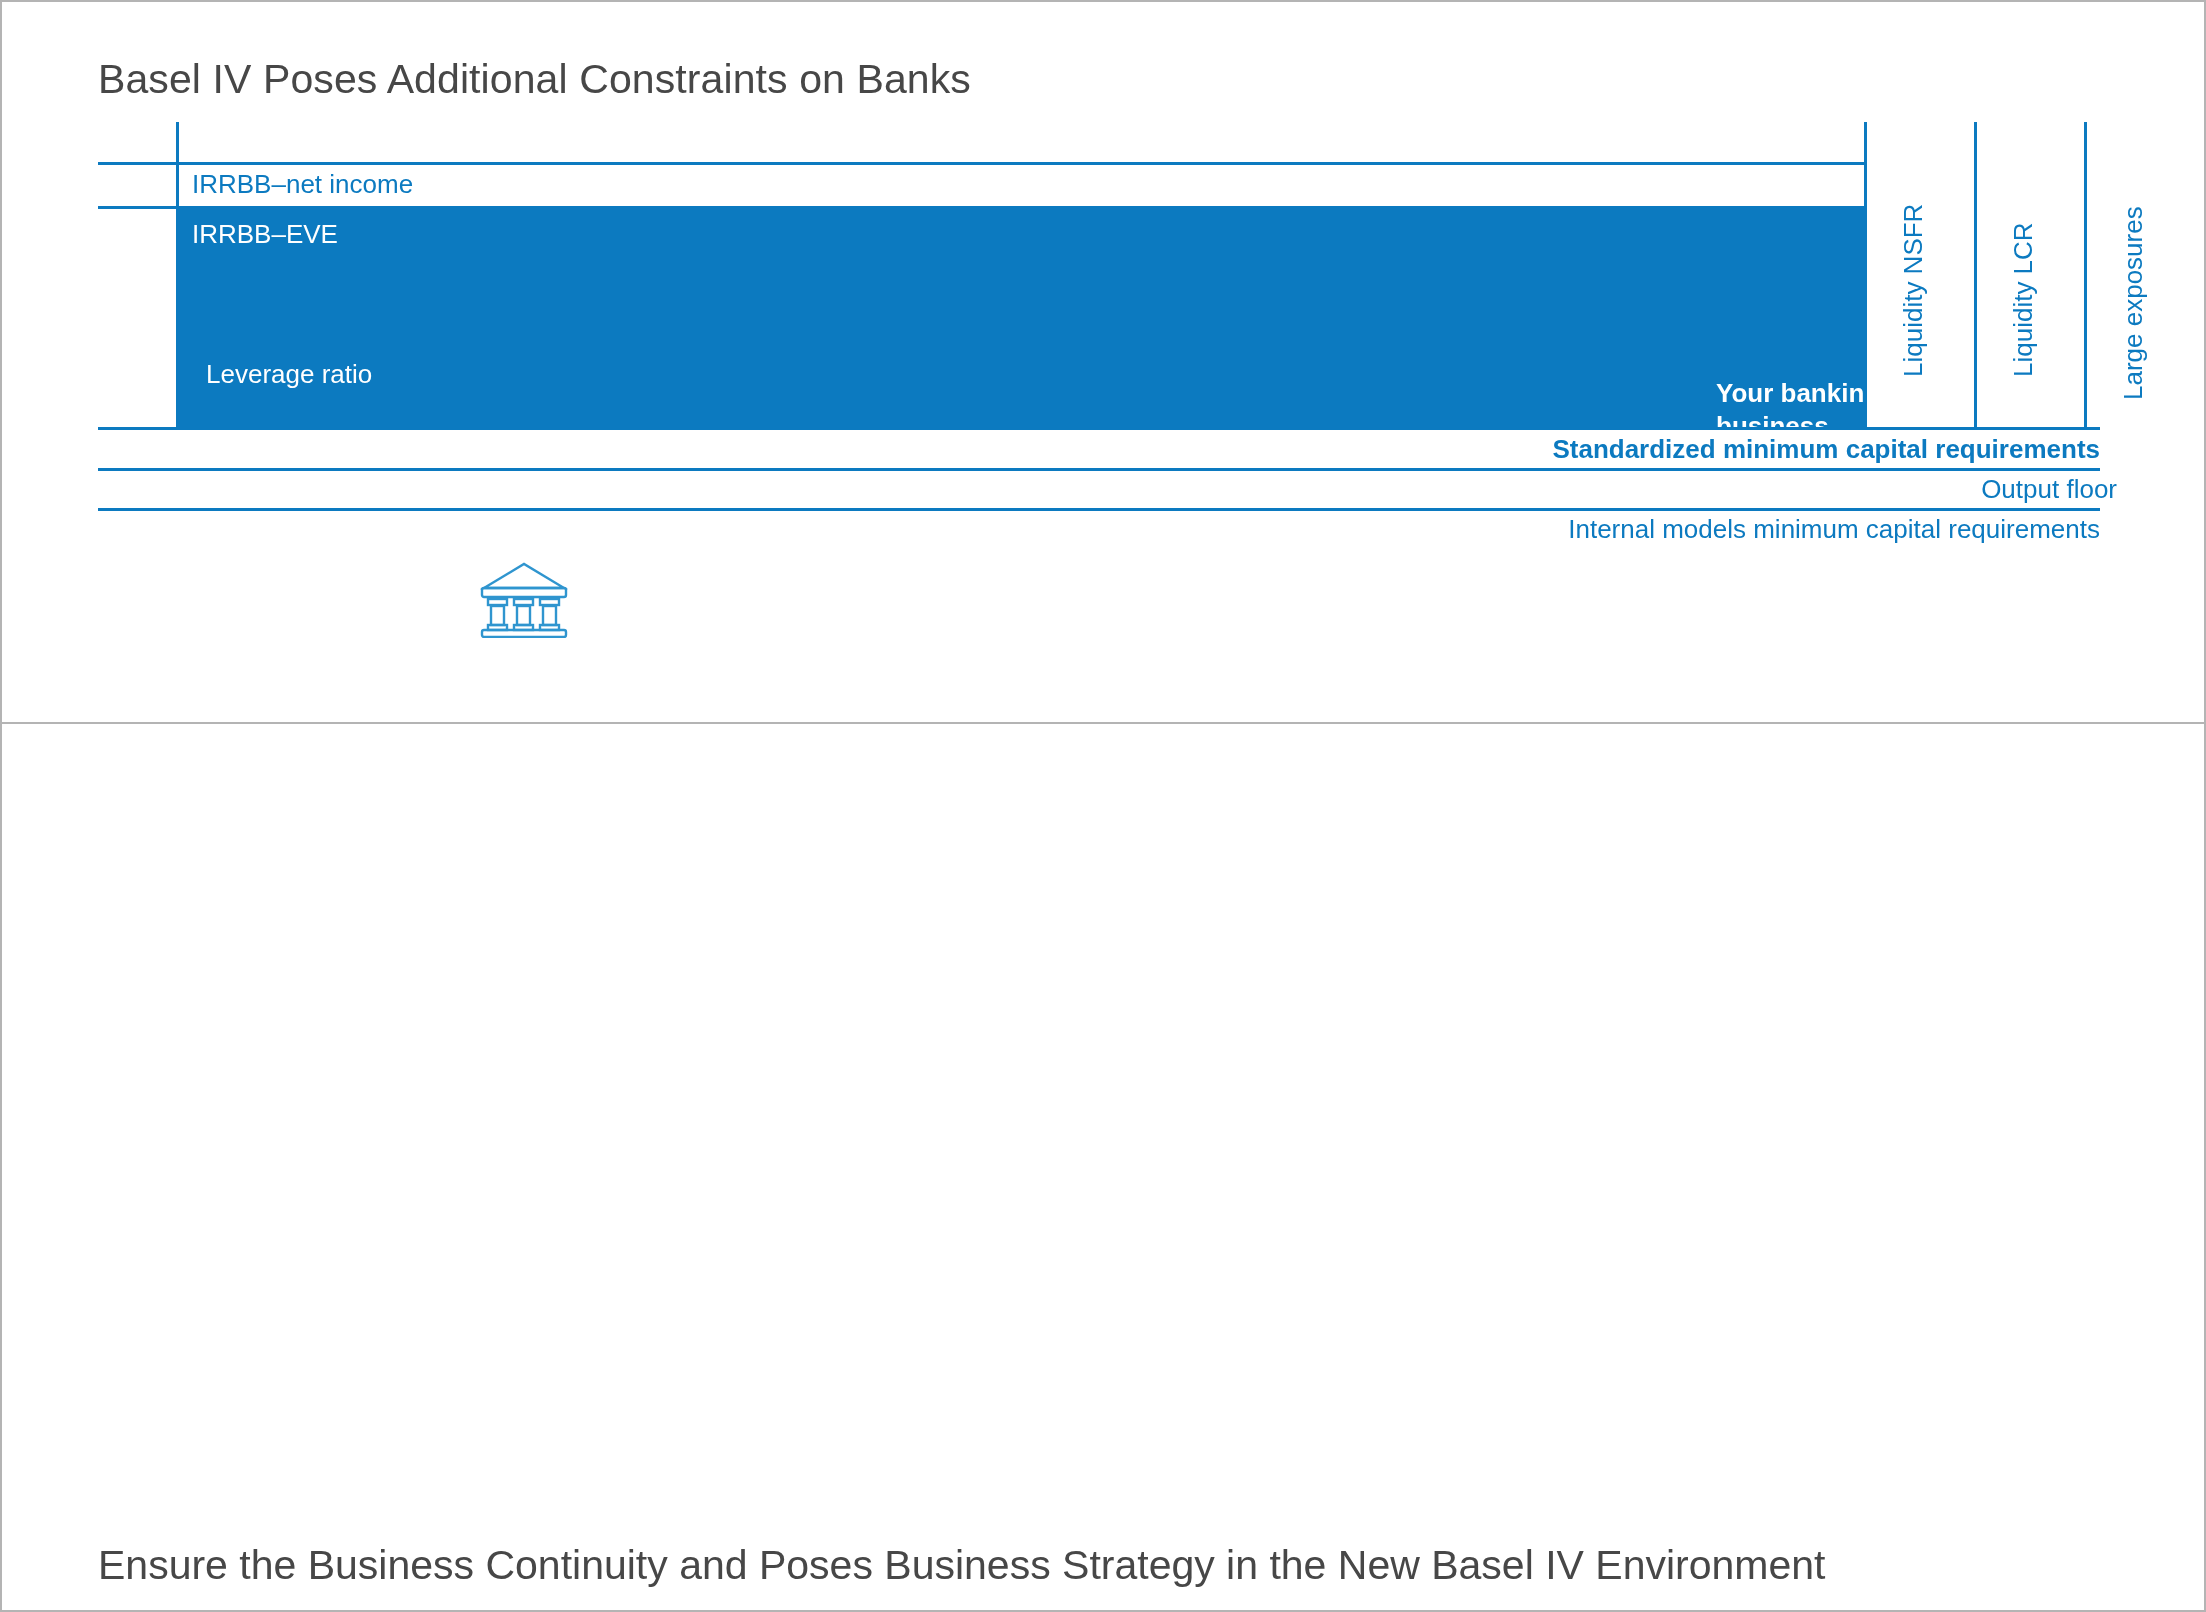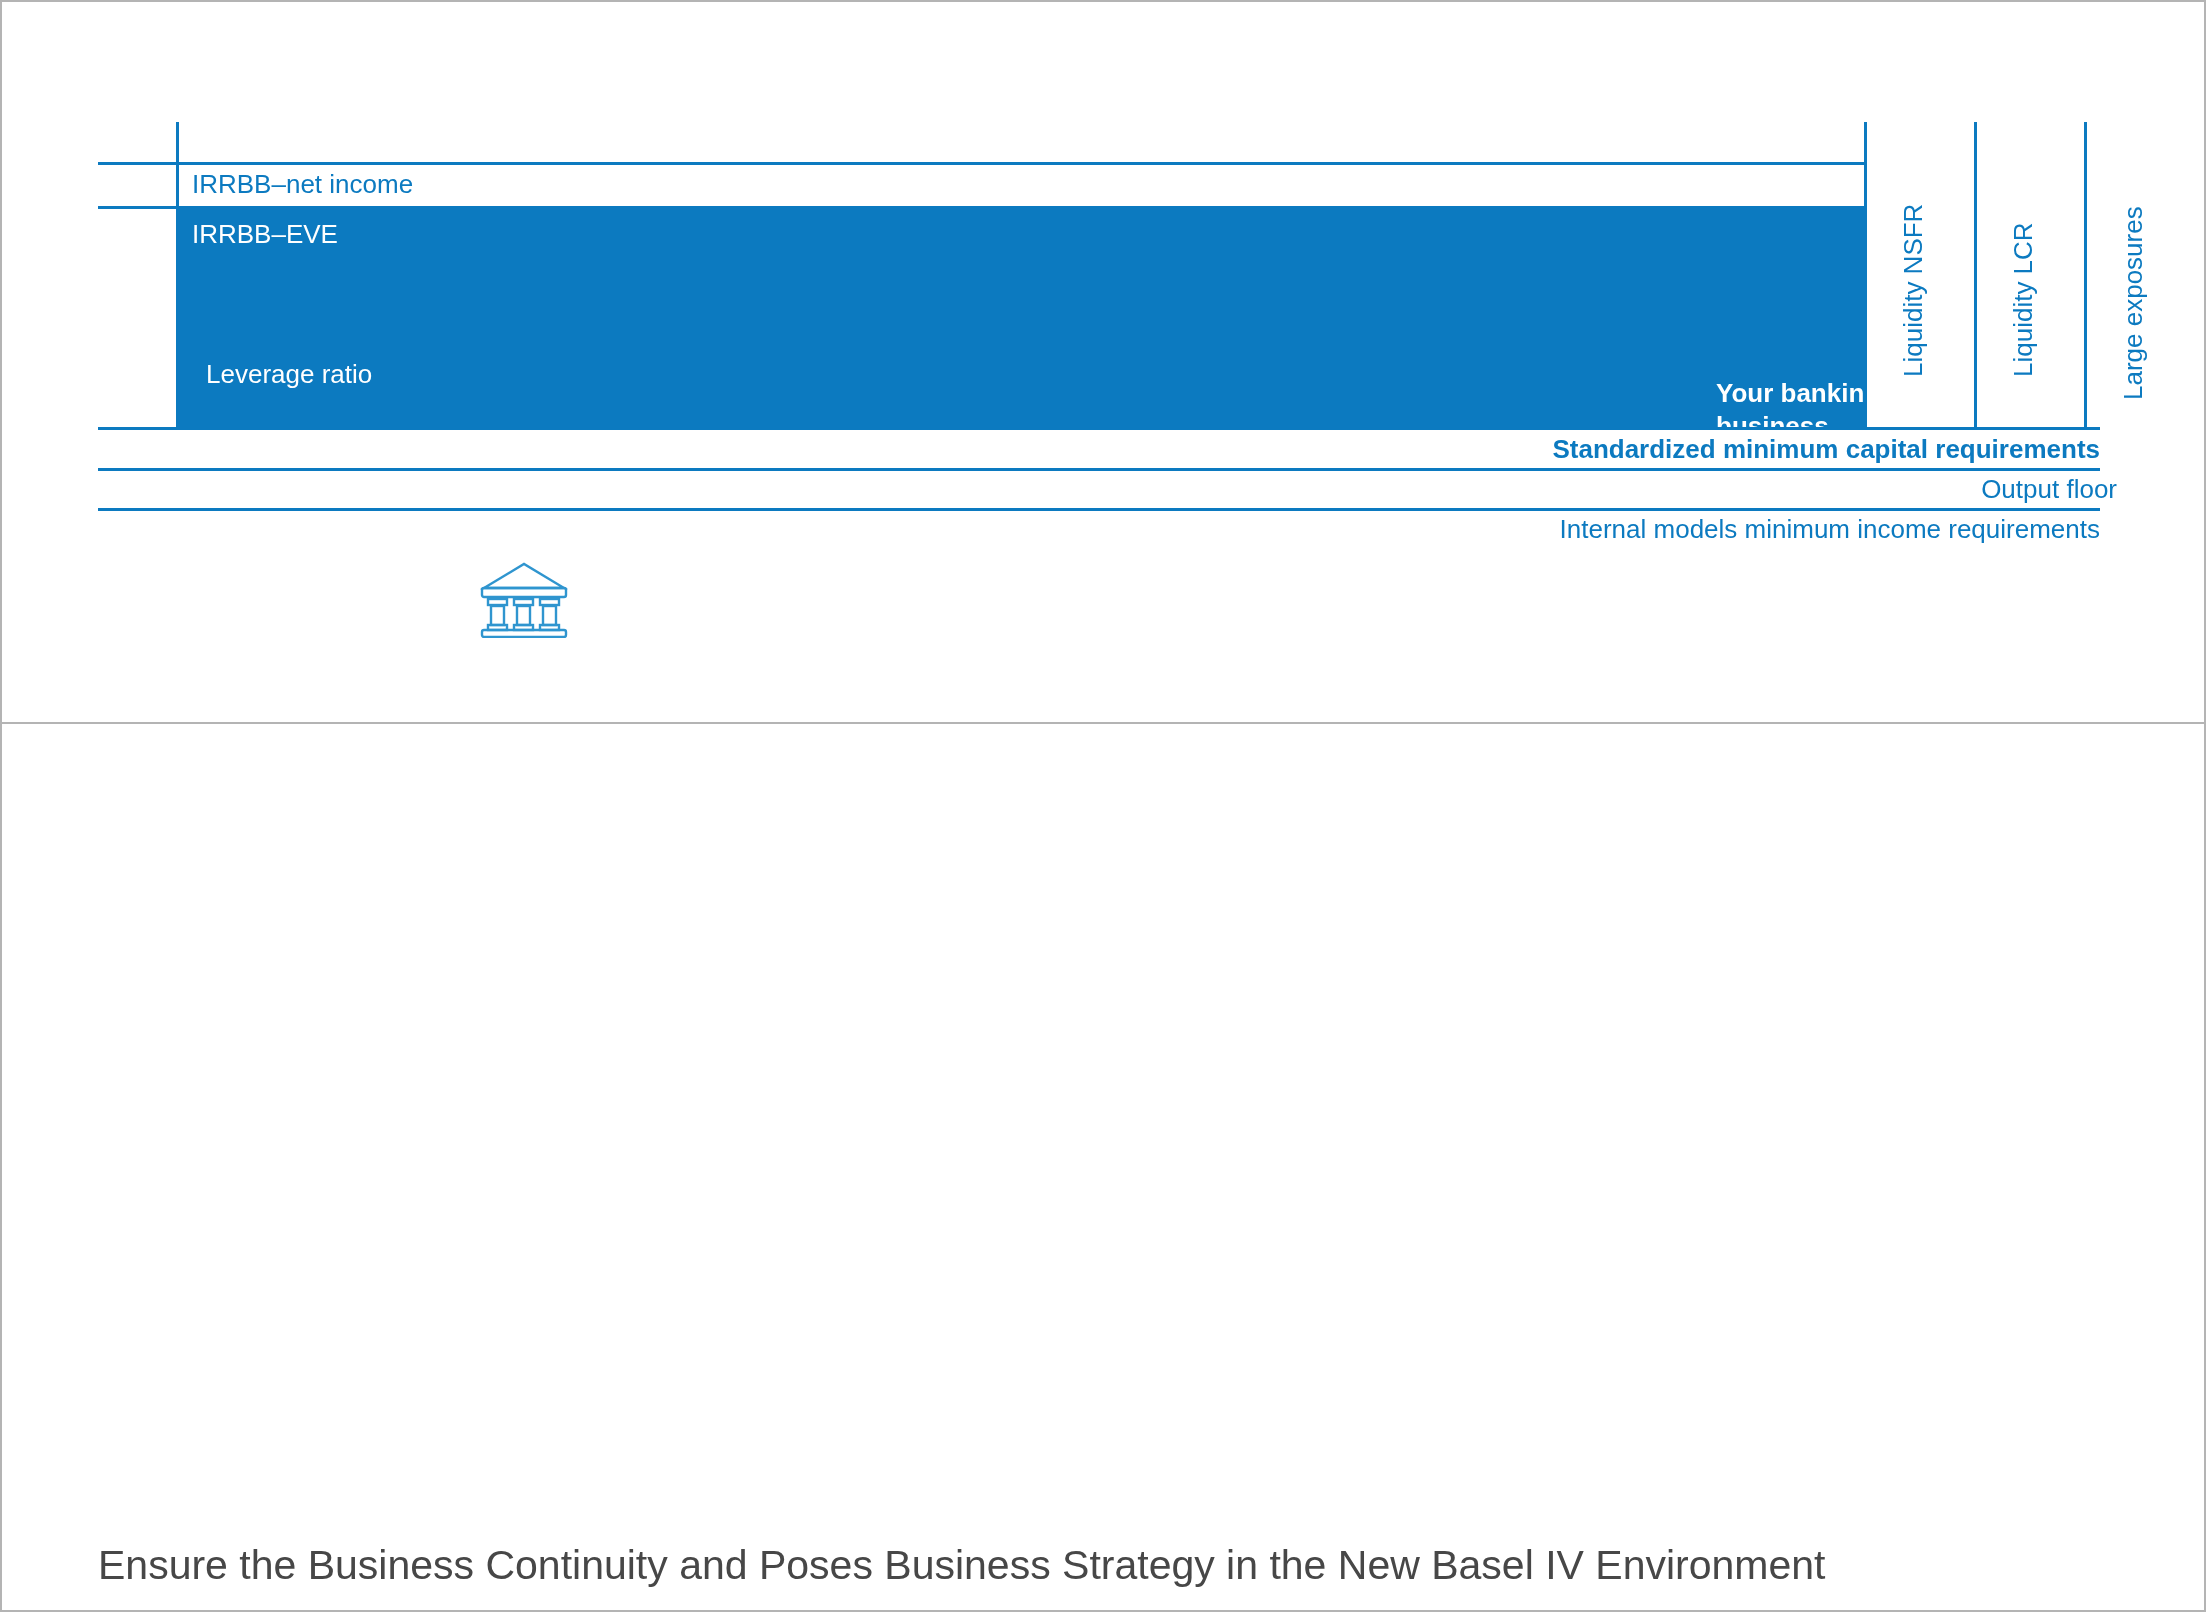--- a/index.html
+++ b/index.html
@@ -60,20 +60,21 @@
     font-size:41px;color:#474747;white-space:nowrap;
   }
 </style>
 </head>
 <body>
 
 <div class="page">
 
   <div class="sec1">
 
+    <div class="sec-title">Basel IV Poses Additional Constraints on Banks</div>
 
     <div class="diagram">
 
       <div class="hr" style="left:0;top:0;width:80px;"></div>
       <div class="hr" style="left:0;top:44px;width:80px;"></div>
 
       <div class="hr" style="left:78px;top:0;width:1688px;"></div>
       <div class="hr" style="left:78px;top:44px;width:1688px;"></div>
 
       <div class="vr" style="left:78px;top:-40px;height:305px;"></div>
@@ -114,21 +115,21 @@
       <div class="vlabel" style="left:1910px;top:215px;">Liquidity LCR</div>
       <div class="vlabel" style="left:2020px;top:238px;">Large exposures</div>
 
       <div class="hr" style="left:0;top:265px;width:2002px;"></div>
       <div class="botlabel" style="left:0;top:272px;width:2002px;font-weight:bold;">Standardized minimum capital requirements</div>
 
       <div class="hr" style="left:0;top:306px;width:2002px;"></div>
       <div class="botlabel" style="left:17px;top:312px;width:2002px;">Output floor</div>
 
       <div class="hr" style="left:0;top:346px;width:2002px;"></div>
-      <div class="botlabel" style="left:0;top:352px;width:2002px;">Internal models minimum income requirements</div>
+      <div class="botlabel" style="left:0;top:352px;width:2002px;">Internal models minimum capital requirements</div>
     </div>
   </div>
 
   <div class="sec2">
 
     <div class="sec2-title">Ensure the Business Continuity and Poses Business Strategy in the New Basel IV Environment</div>
 
   </div>
 </div>
 

